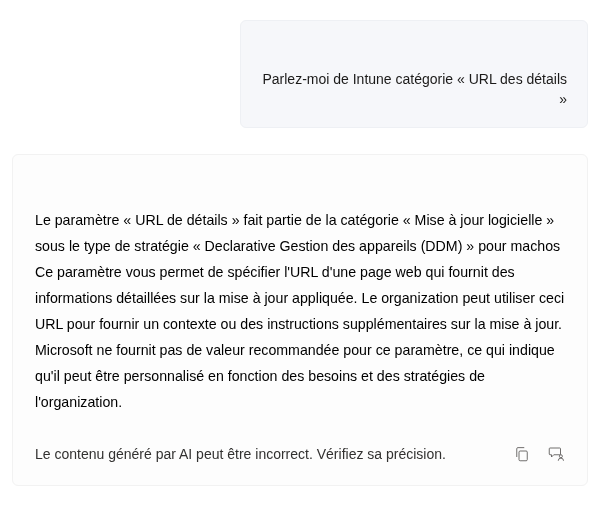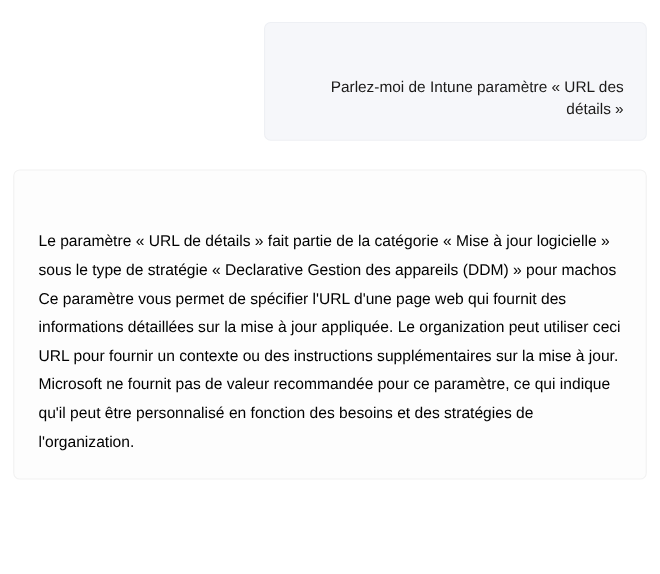--- a/index.html
+++ b/index.html
@@ -80,18 +80,36 @@
       height: 18px;
       stroke: #605e5c;
       fill: none;
       stroke-width: 1.2;
     }
   </style>
 </head>
 <body>
 
 <div class="user-bubble">
-  <div class="user-bubble-text">Parlez-moi de Intune paramètre « URL des détails »</div>
+  <div class="user-bubble-text">Parlez-moi de Intune catégorie « URL des détails »</div>
 </div>
 
 <div class="assistant-bubble">
   <div class="assistant-body">Le paramètre « URL de détails » fait partie de la catégorie « Mise à jour logicielle » sous le type de stratégie « Declarative Gestion des appareils (DDM) » pour machos Ce paramètre vous permet de spécifier l'URL d'une page web qui fournit des informations détaillées sur la mise à jour appliquée. Le organization peut utiliser ceci URL pour fournir un contexte ou des instructions supplémentaires sur la mise à jour. Microsoft ne fournit pas de valeur recommandée pour ce paramètre, ce qui indique qu'il peut être personnalisé en fonction des besoins et des stratégies de l'organization.</div>
+  <div class="assistant-footer">
+    <div class="disclaimer">Le contenu généré par AI peut être incorrect. Vérifiez sa précision.</div>
+    <div class="footer-icons">
+      <span class="icon-btn">
+        <svg viewBox="0 0 24 24">
+          <rect x="8" y="8" width="11" height="13" rx="1.5"></rect>
+          <path d="M5 16 V5 a1.5 1.5 0 0 1 1.5-1.5 H15"></path>
+        </svg>
+      </span>
+      <span class="icon-btn">
+        <svg viewBox="0 0 24 24">
+          <path d="M4 4 h13 a1 1 0 0 1 1 1 v7 a1 1 0 0 1 -1 1 H9 l-3 3 v-3 H4 a1 1 0 0 1 -1 -1 V5 a1 1 0 0 1 1 -1 z"></path>
+          <circle cx="18.5" cy="15" r="2"></circle>
+          <path d="M15 21 a3.5 3.5 0 0 1 7 0"></path>
+        </svg>
+      </span>
+    </div>
+  </div>
 </div>
 
 </body></html>

